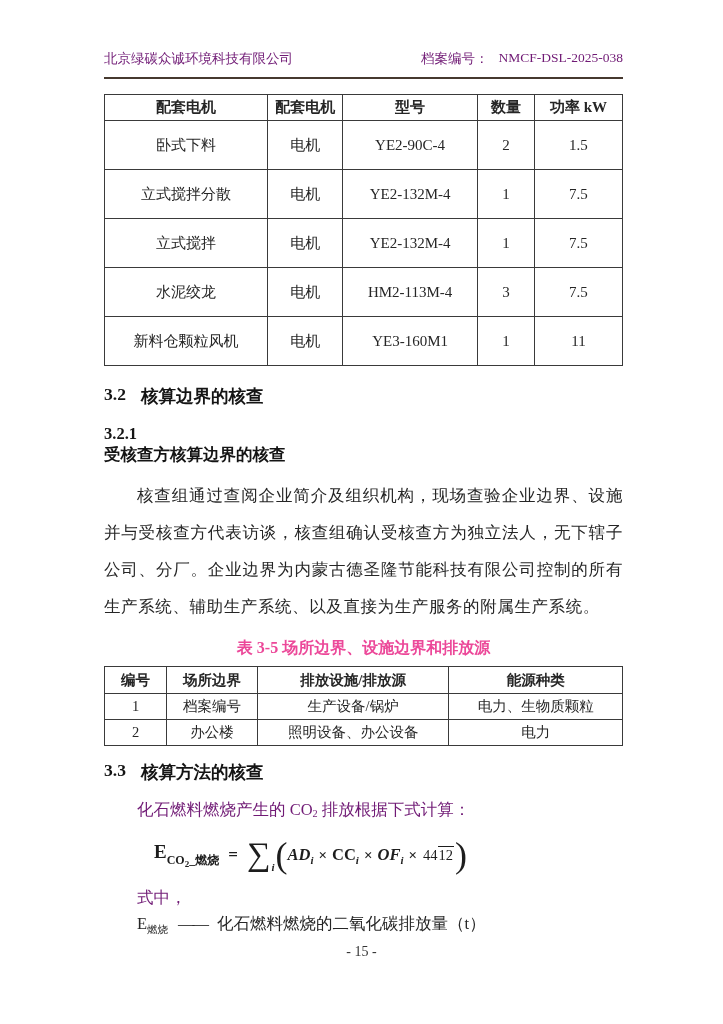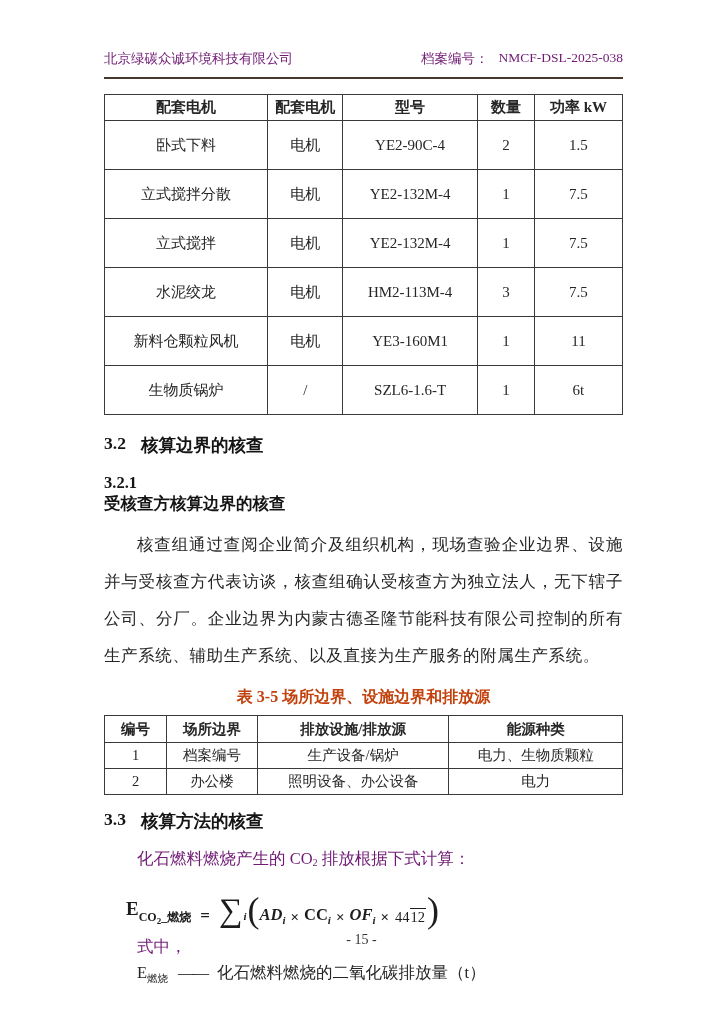--- a/index.html
+++ b/index.html
@@ -67,34 +67,34 @@
     text-indent: 2em;
     text-align: justify;
     letter-spacing: 0.6px;
     color: #262626;
   }
   .table-caption {
     margin-top: 13px;
     text-align: center;
     font-size: 16px;
     font-weight: 700;
-    color: #c2410c;
+    color: #ec4899;
   }
   .indent-line {
     margin-top: 15px;
     font-size: 16.5px;
     text-indent: 2em;
     color: #701a75;
   }
 
   
   .formula-row {
     display: flex;
-    align-items: flex-end;
-    margin: 12px 0 4px 22px;
+    align-items: center;
+    margin: 12px 0 4px 50px;
     font-weight: 600;
     color: #1d1d1d;
     height: 44px;
   }
   .f-lhs { font-size: 19px; font-weight: 700; white-space: nowrap; }
   .f-lhs .sub { font-size: 12px; vertical-align: -6px; letter-spacing: 0; }
   .f-lhs .sub .sub2 { font-size: 9px; vertical-align: -3px; }
   .f-eq { margin: 0 9px; font-size: 17px; }
   .f-sigma { font-size: 33px; line-height: 0.9; font-weight: 500; }
   .f-sigma-sub { font-size: 11px; font-style: italic; align-self: flex-end; margin: 0 1px 4px 1px; }
@@ -112,21 +112,21 @@
     color: #262626;
     text-indent: 2em;
   }
   .def-line .def-sub { font-size: 10.5px; vertical-align: -4px; }
   .def-line .def-dash { margin: 0 10px; letter-spacing: -2px; }
 
   
   .page-num {
     position: absolute;
     left: 0; right: 0;
-    bottom: 76px;
+    bottom: 64px;
     text-align: center;
     font-size: 14px;
     color: #333;
   }
 </style>
 </head>
 <body>
 
 <div class="page">
   <div class="content">
@@ -182,27 +182,20 @@
         <td>HM2-113M-4</td>
         <td>3</td>
         <td>7.5</td>
       </tr>
       <tr>
         <td>新料仓颗粒风机</td>
         <td>电机</td>
         <td>YE3-160M1</td>
         <td>1</td>
         <td>11</td>
-      </tr>
-      <tr>
-        <td>生物质锅炉</td>
-        <td>/</td>
-        <td>SZL6-1.6-T</td>
-        <td>1</td>
-        <td>6t</td>
       </tr>
     </tbody>
       </table>
 
     <div class="sec-heading">
       <span class="sec-num">3.2</span>
       <span>核算边界的核查</span>
     </div>
 
     <div class="sec-heading" style="margin-top:16px; font-size:16.5px;flex-direction:column;">

